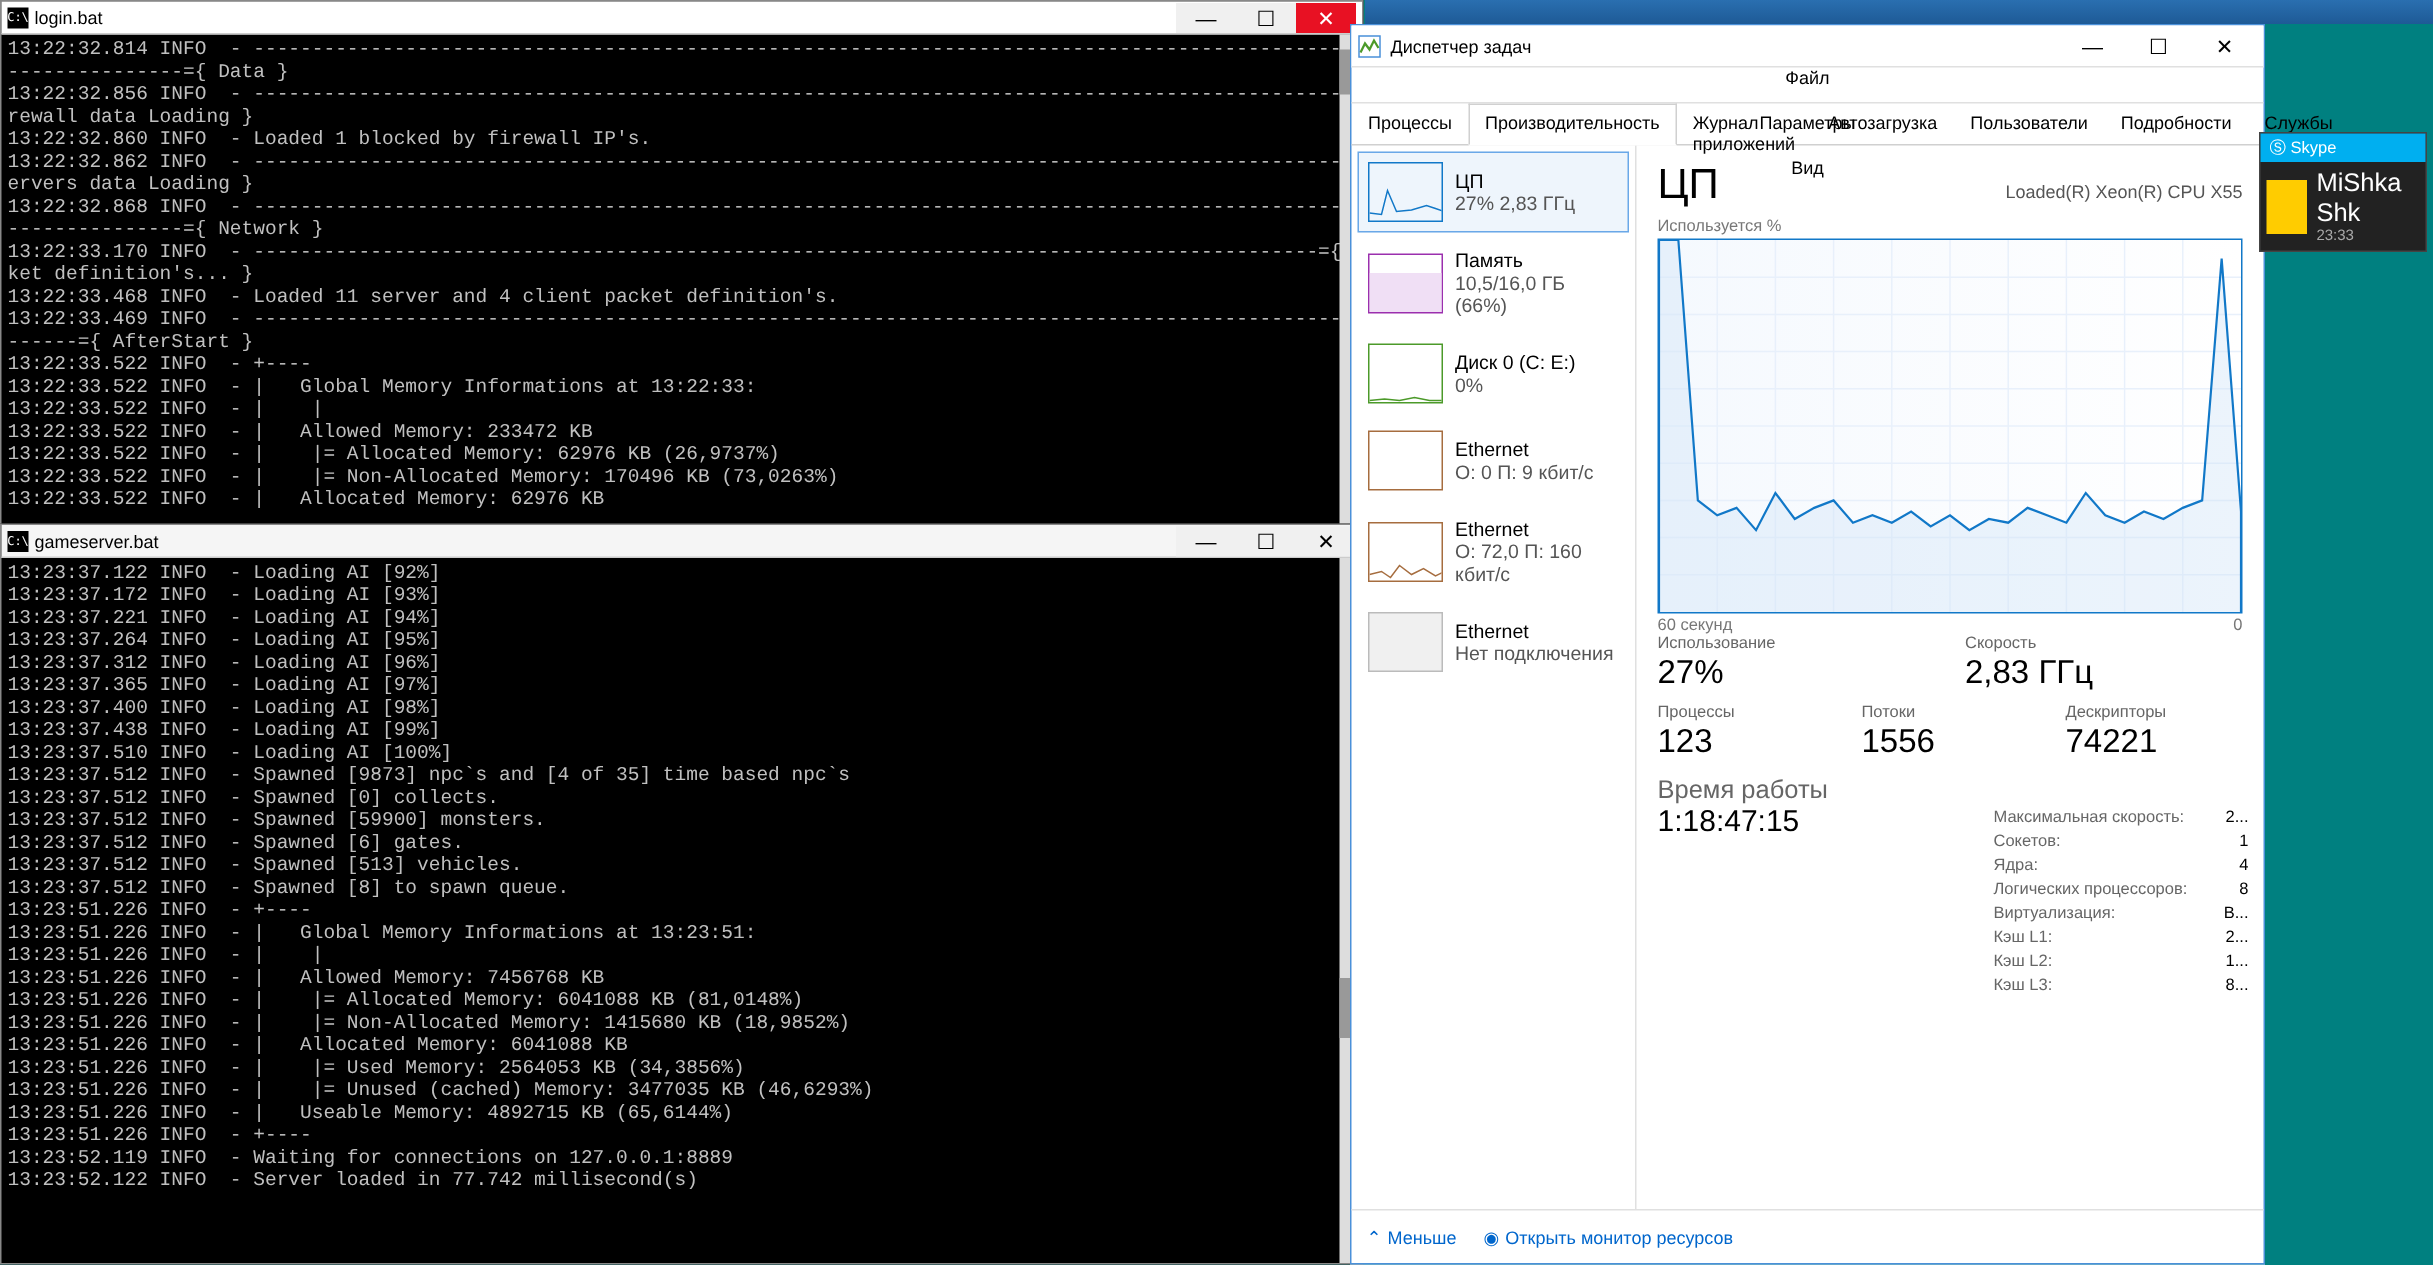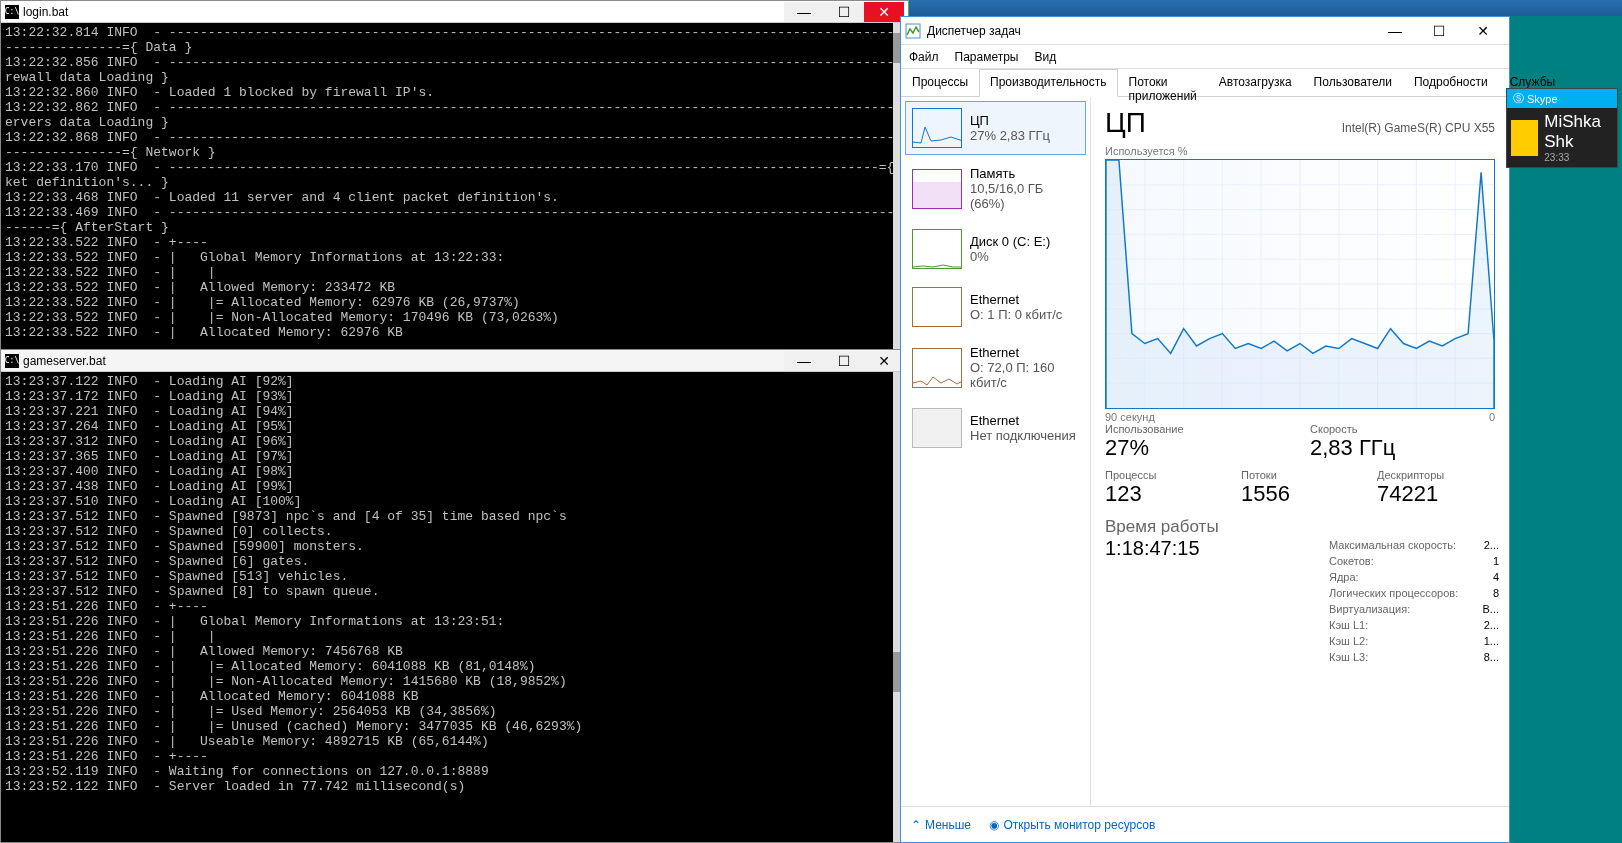--- a/index.html
+++ b/index.html
@@ -25,21 +25,21 @@
 #login-scroll .console-thumb{ height:30px; margin-top:10px;}
 
 
 #taskmgr { position:absolute; left:900px; top:16px; width:610px; height:827px; background:#fff; border:1px solid #4a90d9; display:flex; flex-direction:column; }
 #taskmgr-titlebar { height:28px; background:#fff; border-bottom:1px solid #e0e0e0; display:flex; align-items:center; padding:0 4px; font-size:12px; }
 #taskmgr-titlebar .tm-icon { width:16px; height:16px; margin-right:6px; display:inline-flex; }
 #taskmgr-titlebar .tm-title { flex:1; }
 .tm-win-controls { display:flex; }
 .tm-win-controls .btn { width:44px; height:26px; background:transparent; border:none; cursor:pointer; font-size:14px; }
 
-#tm-menubar { height:24px; display:flex; align-items:center; padding:0 8px; gap:16px; font-size:12px; border-bottom:1px solid #e0e0e0; }
+#tm-menubar { height:24px; display:flex; align-items:center; padding:0 8px; gap:16px; font-size:12px; border-bottom:1px solid #e0e0e0;flex-direction:column; }
 .tm-menu-item { cursor:pointer; }
 
 #tm-tabs { display:flex; border-bottom:1px solid #d0d0d0; font-size:12px; height:28px; }
 .tm-tab { padding:5px 10px; cursor:pointer; border:1px solid transparent; border-bottom:none; }
 .tm-tab.active { background:#fff; border-color:#d0d0d0; border-bottom:1px solid #fff; margin-bottom:-1px; }
 
 #tm-body { flex:1; display:flex; overflow:hidden; }
 #tm-sidebar { width:190px; border-right:1px solid #e0e0e0; padding:4px; overflow-y:auto; }
 .tm-side-item { display:flex; align-items:center; padding:6px; border:1px solid transparent; cursor:pointer; margin-bottom:4px; }
 .tm-side-item.active { border-color:#6aa8e8; background:#eef5fc; }
@@ -196,21 +196,21 @@
 
   <div id="tm-menubar">
     <span class="tm-menu-item">Файл</span>
     <span class="tm-menu-item">Параметры</span>
     <span class="tm-menu-item">Вид</span>
   </div>
 
   <div id="tm-tabs">
     <div class="tm-tab">Процессы</div>
     <div class="tm-tab active">Производительность</div>
-    <div class="tm-tab">Потоки приложений</div>
+    <div class="tm-tab">Журнал приложений</div>
     <div class="tm-tab">Автозагрузка</div>
     <div class="tm-tab">Пользователи</div>
     <div class="tm-tab">Подробности</div>
     <div class="tm-tab">Службы</div>
   </div>
 
   <div id="tm-body">
     <div id="tm-sidebar">
       <div class="tm-side-item active">
         <div class="tm-side-graph cpu">
@@ -242,21 +242,21 @@
           </div>
         <div class="tm-side-text">
             <div class="t1">Диск 0 (C: E:)</div>
             <div class="t2">0%</div>
           </div>
       </div>
       <div class="tm-side-item">
         <div class="tm-side-graph net"></div>
         <div class="tm-side-text">
             <div class="t1">Ethernet</div>
-            <div class="t2">О: 1 П: 0 кбит/с</div>
+            <div class="t2">О: 0 П: 9 кбит/с</div>
           </div>
       </div>
       <div class="tm-side-item">
         <div class="tm-side-graph net">
             <svg width="50" height="40">
               <polyline points="0,36 8,34 14,38 20,30 28,36 36,32 44,37 50,34" fill="none" stroke="#a66d3f"></polyline>
             </svg>
           </div>
         <div class="tm-side-text">
             <div class="t1">Ethernet</div>
@@ -268,21 +268,21 @@
         <div class="tm-side-text">
             <div class="t1">Ethernet</div>
             <div class="t2">Нет подключения</div>
           </div>
       </div>
     </div>
 
     <div id="tm-main">
       <div id="tm-main-header">
         <h1>ЦП</h1>
-        <span class="sub">Intel(R) GameS(R) CPU X55</span>
+        <span class="sub">Loaded(R) Xeon(R) CPU X55</span>
       </div>
       <div id="tm-chart-label">Используется %</div>
       <div id="tm-chart">
         <svg viewBox="0 0 400 250" preserveAspectRatio="none">
           <g stroke="#e8f0fb" stroke-width="1">
             <line x1="40" y1="0" x2="40" y2="250"></line>
               <line x1="80" y1="0" x2="80" y2="250"></line>
               <line x1="120" y1="0" x2="120" y2="250"></line>
               <line x1="160" y1="0" x2="160" y2="250"></line>
               <line x1="200" y1="0" x2="200" y2="250"></line>
@@ -297,21 +297,21 @@
               <line x1="0" y1="125" x2="400" y2="125"></line>
               <line x1="0" y1="150" x2="400" y2="150"></line>
               <line x1="0" y1="175" x2="400" y2="175"></line>
               <line x1="0" y1="200" x2="400" y2="200"></line>
               <line x1="0" y1="225" x2="400" y2="225"></line>
           </g>
           <polyline id="cpu-line" fill="#cfe4f8" fill-opacity="0.4" stroke="#1178c8" stroke-width="1.5" points="0,250 0.0,0.0 13.3,0.0 26.7,175.0 40.0,185.0 53.3,180.0 66.7,195.0 80.0,170.0 93.3,187.5 106.7,180.0 120.0,175.0 133.3,190.0 146.7,185.0 160.0,190.0 173.3,182.5 186.7,192.5 200.0,185.0 213.3,195.0 226.7,187.5 240.0,190.0 253.3,180.0 266.7,185.0 280.0,190.0 293.3,170.0 306.7,185.0 320.0,190.0 333.3,182.5 346.7,187.5 360.0,180.0 373.3,175.0 386.7,12.5 400.0,182.5 400,250"></polyline>
         </svg>
       </div>
       <div id="tm-chart-axis">
-        <span>90 секунд</span>
+        <span>60 секунд</span>
         <span>0</span>
       </div>
 
       <div id="tm-stats">
         <div class="stat-block">
           <div class="lbl">Использование</div>
           <div class="val">27%</div>
         </div>
         <div class="stat-block">
           <div class="lbl">Скорость</div>

